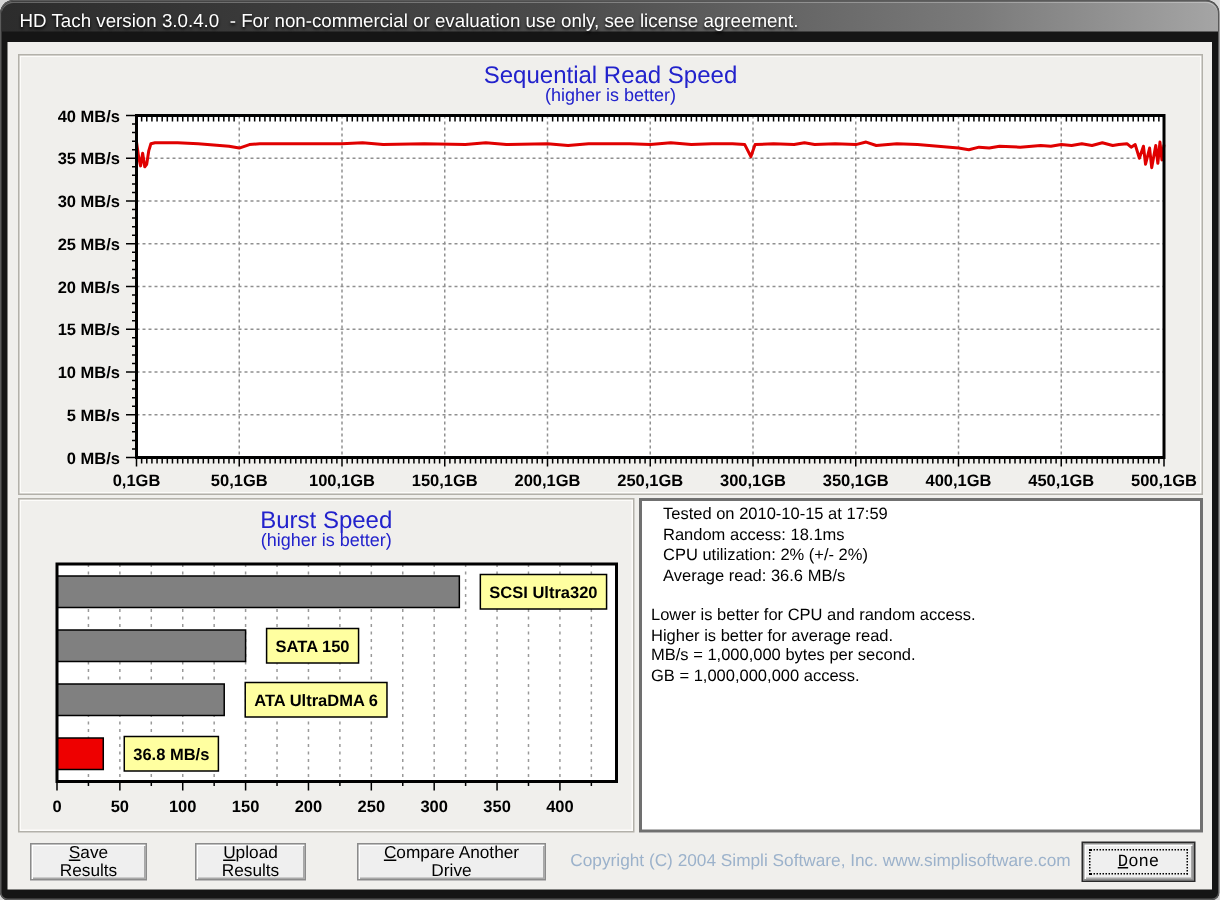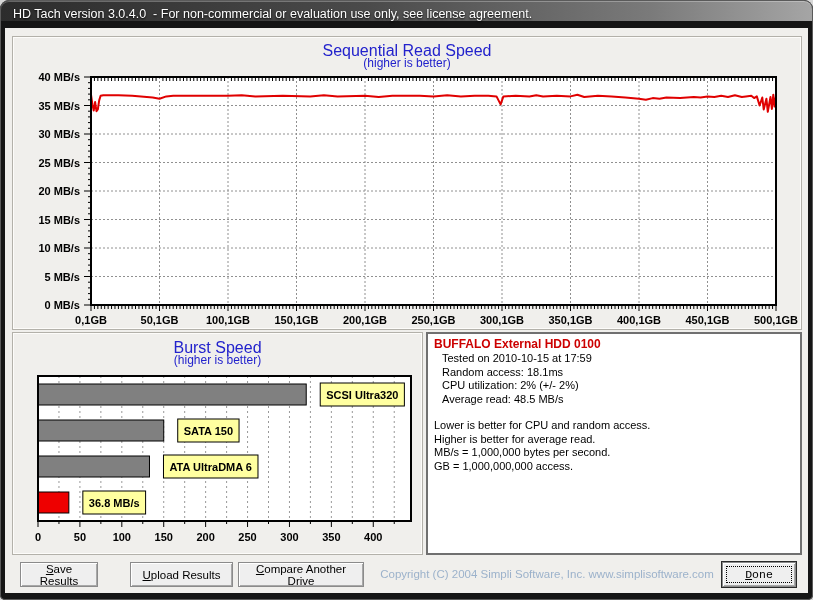--- a/index.html
+++ b/index.html
@@ -34,21 +34,21 @@
   .stat-line{font-size:11px;line-height:13.5px;color:#000;padding-left:8px;}
   .info-gap{height:13px;}
   .note-line{font-size:11px;line-height:13.5px;color:#000;}
 
   .btn{position:absolute;height:25px;background:#efefef;border:1px solid #8b8b8b;
        box-shadow:inset 1px 1px 0 #ffffff,inset -1px -1px 0 #a8a8a8;
        font-size:11.5px;color:#000;cursor:default;display:flex;align-items:center;justify-content:center;}
   .btn .btn-label{display:block;}
   .btn .btn-label::first-letter{text-decoration:underline;}
   .btn-save{left:15px;top:534px;width:78px;}
-  .btn-upload{left:125px;top:534px;width:103px;}
+  .btn-upload{left:125px;top:534px;width:74px;}
   .btn-compare{left:233px;top:534px;width:126px;}
   .btn-done{left:716px;top:533px;width:76px;height:27px;border:1px solid #2a2a2a;
             box-shadow:inset 0 0 0 1px #8b8b8b,inset 2px 2px 0 #ffffff,inset -2px -2px 0 #a8a8a8;font-family:Liberation Mono, monospace;}
   .btn-done::after{content:"";position:absolute;left:4px;right:4px;top:4px;bottom:4px;
             border:1px dotted #000;}
   .copyright{position:absolute;left:372px;top:540px;width:340px;text-align:center;
              color:#9cb2cb;font-size:11.5px;}
 </style>
 </head>
 <body>
@@ -597,25 +597,24 @@
             <text x="148.7303370786517" y="172" text-anchor="middle" font-size="11" font-weight="bold" fill="#000">150</text>
             <text x="190.64044943820224" y="172" text-anchor="middle" font-size="11" font-weight="bold" fill="#000">200</text>
             <text x="232.5505617977528" y="172" text-anchor="middle" font-size="11" font-weight="bold" fill="#000">250</text>
             <text x="274.4606741573034" y="172" text-anchor="middle" font-size="11" font-weight="bold" fill="#000">300</text>
             <text x="316.3707865168539" y="172" text-anchor="middle" font-size="11" font-weight="bold" fill="#000">350</text>
             <text x="358.2808988764045" y="172" text-anchor="middle" font-size="11" font-weight="bold" fill="#000">400</text>
           </svg></div>
     </div>
 
     <div class="info-panel">
-      <div class="drive-name">BUFFALO External HDD 0100</div>
       <div class="stat-line">Tested on 2010-10-15 at 17:59</div>
       <div class="stat-line">Random access: 18.1ms</div>
       <div class="stat-line">CPU utilization: 2% (+/- 2%)</div>
-      <div class="stat-line">Average read: 48.5 MB/s</div>
+      <div class="stat-line">Average read: 36.6 MB/s</div>
       <div class="info-gap"></div>
       <div class="note-line">Lower is better for CPU and random access.</div>
       <div class="note-line">Higher is better for average read.</div>
       <div class="note-line">MB/s = 1,000,000 bytes per second.</div>
       <div class="note-line">GB = 1,000,000,000 access.</div>
     </div>
 
     <button class="btn btn-save">
       <span class="btn-label">Save Results</span>
     </button>

